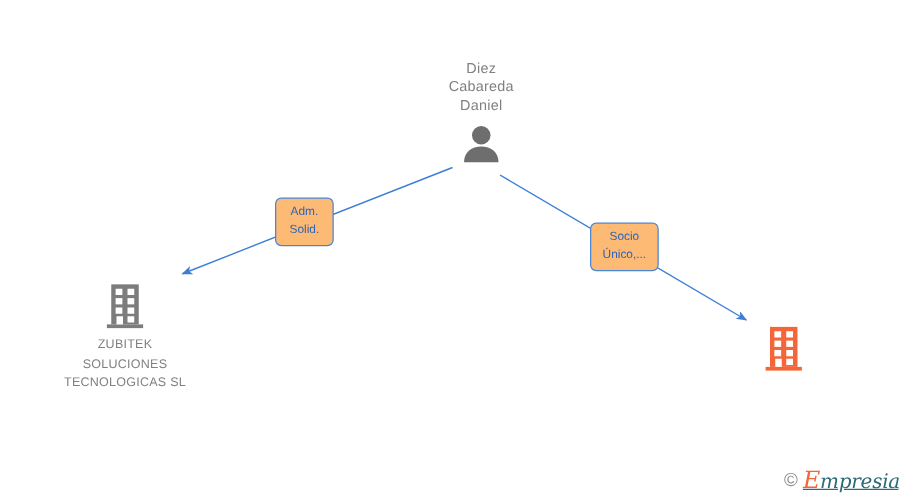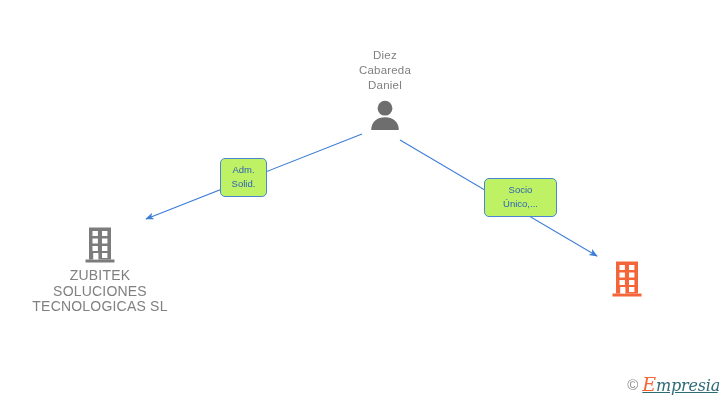--- a/index.html
+++ b/index.html
@@ -58,43 +58,43 @@
   }
   .company-node.left  { left: 5px;   top: 226px; }
   .company-node.right { left: 532px; top: 260px; }
   .company-icon {
     width: 32px;
     height: 38px;
     display: block;
     margin: 0 auto 4px auto;
   }
   .company-name {
-    font-size: 14px;
+    font-size: 10px;
     line-height: 15.5px;
     color: #808080;
     letter-spacing: 0.2px;
     white-space: pre-line;
   }
 
   
   .edge-label {
     position: absolute;
-    background: #bef264;
+    background: #fdba74;
     border: 1px solid #4a86d4;
     border-radius: 5px;
     color: #2f62b5;
     font-size: 9.5px;
     line-height: 14px;
     text-align: center;
     padding: 4px 7px 5px 7px;
     white-space: pre-line;
     box-sizing: border-box;
   }
   .edge-label.adm   { left: 220px; top: 158px; width: 47px; }
-  .edge-label.socio { left: 472px; top: 178px; width: 73px; margin-left: 12px; }
+  .edge-label.socio { left: 472px; top: 178px; width: 55px; }
 
   
   .watermark {
     position: absolute;
     right: 8px;
     bottom: 6px;
     display: flex;
     align-items: center;
     gap: 4px;
     user-select: none;

